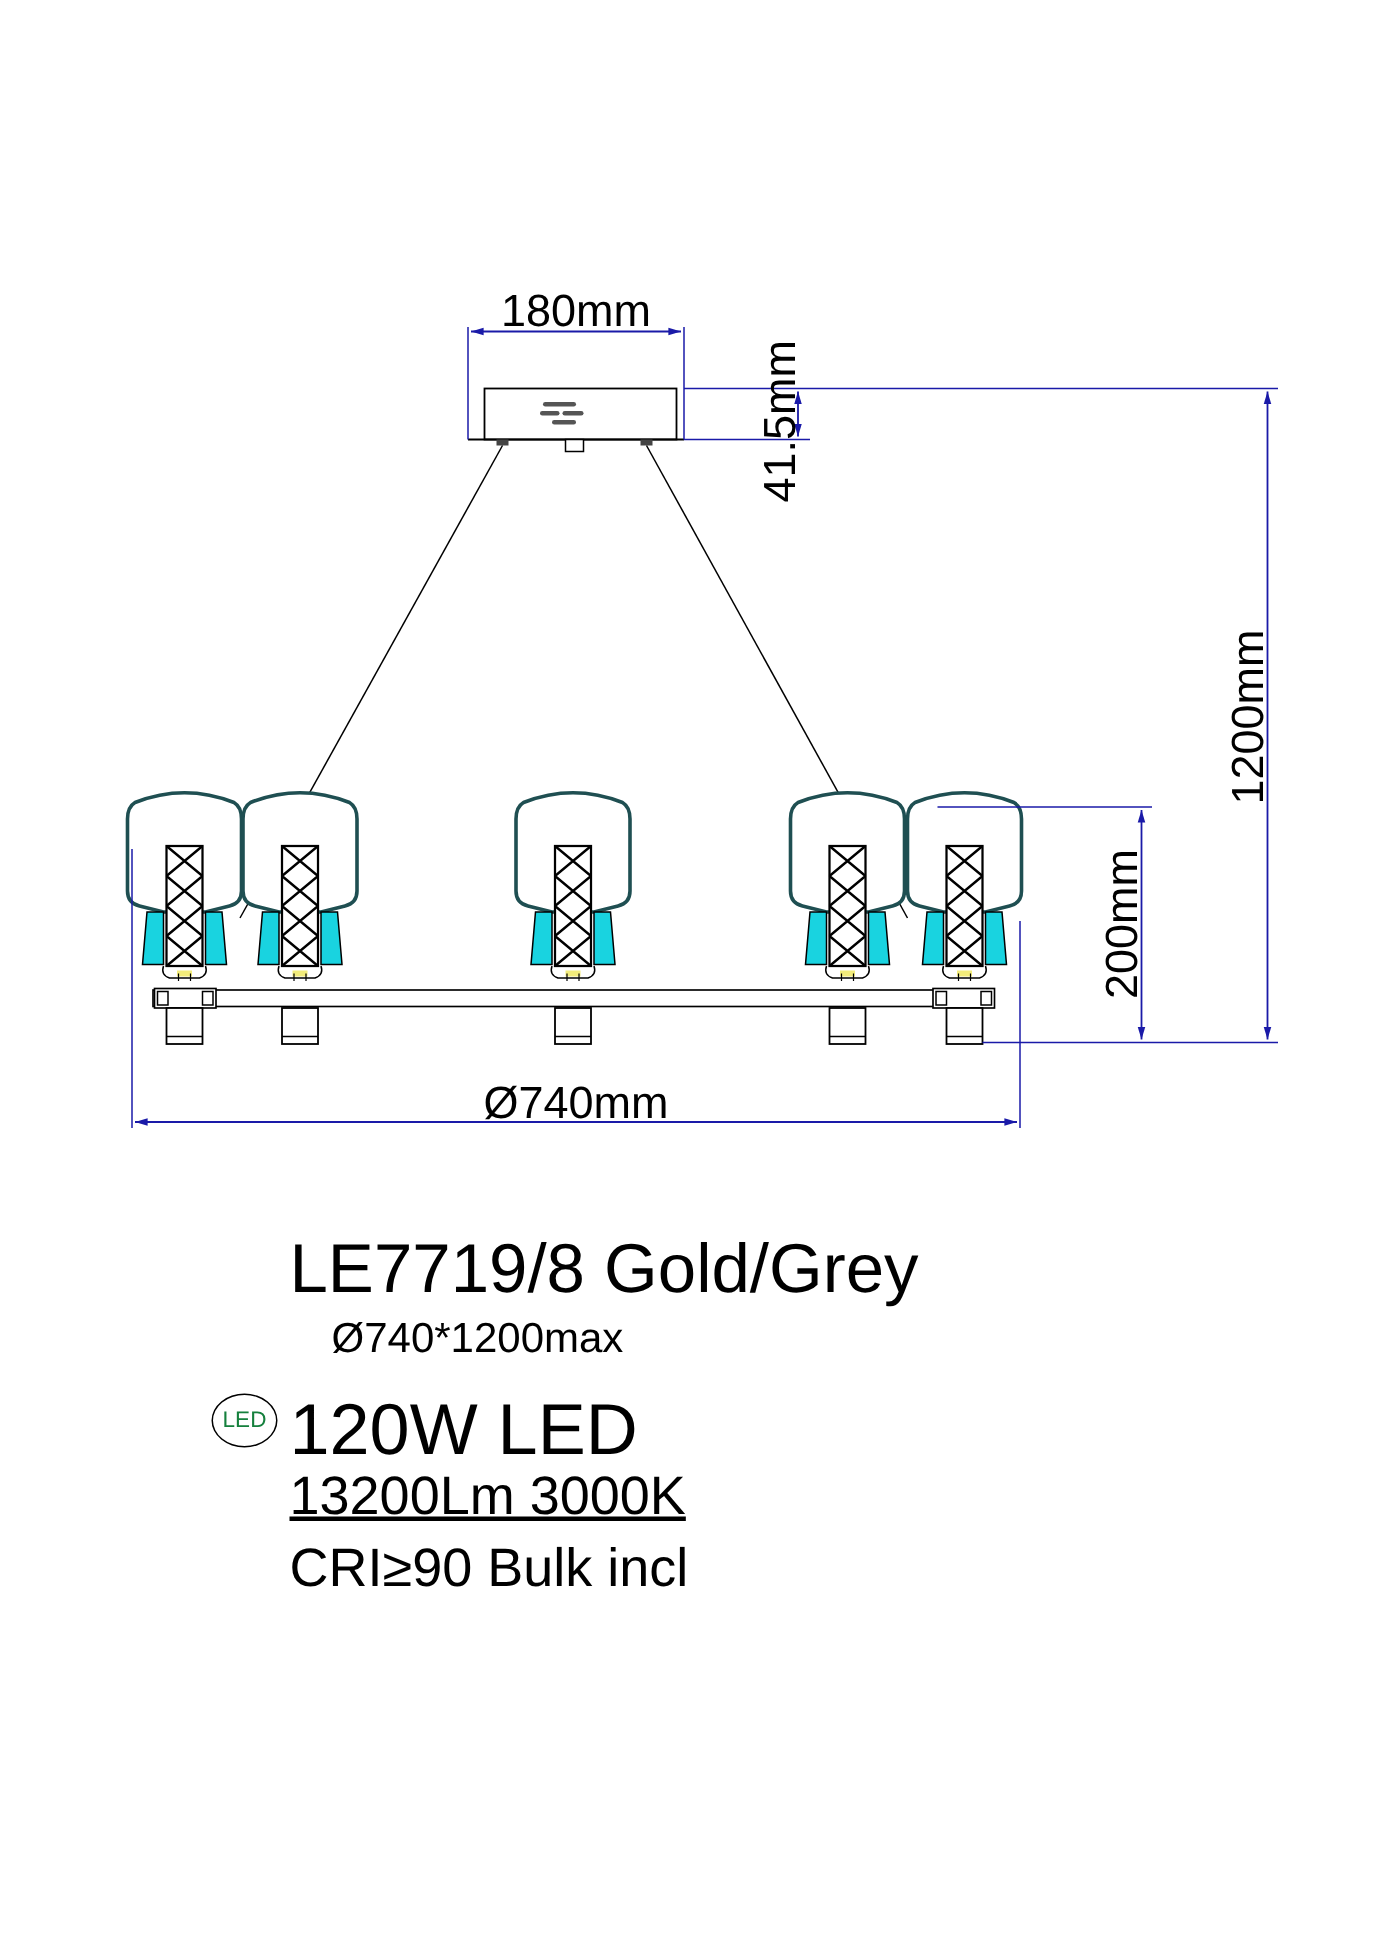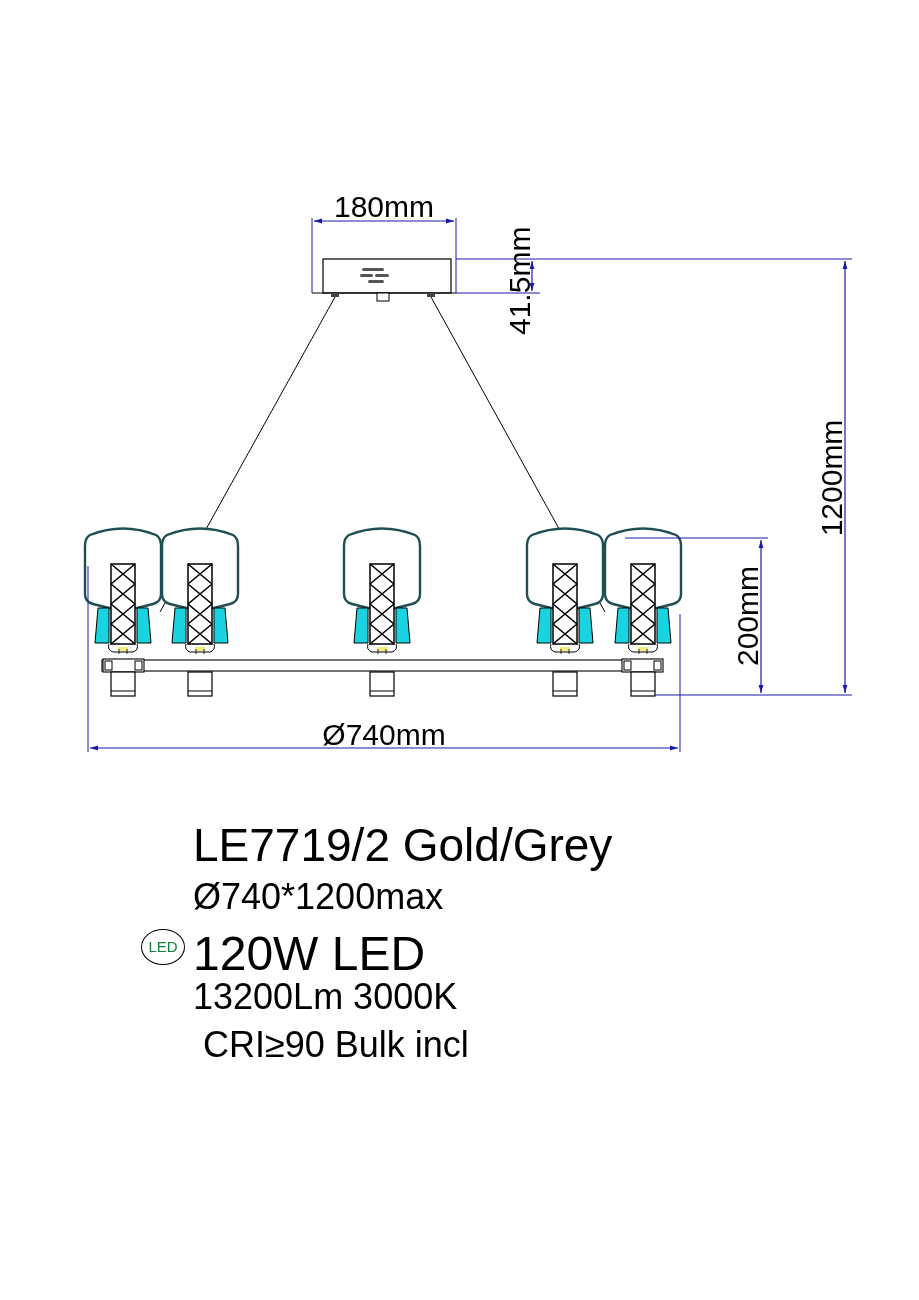--- a/index.html
+++ b/index.html
@@ -1,24 +1,24 @@
 <!DOCTYPE html>
 <html><head>
 <meta charset="utf-8">
 <style>
   html, body { margin: 0; padding: 0; background: #ffffff; }
   body { width: 919px; height: 1300px; position: relative; overflow: hidden; font-family: "Liberation Sans", sans-serif; }
   #drawing { position: absolute; left: 0; top: 0; }
   .dimtext { font-family: "Liberation Sans", sans-serif; font-size: 30px; fill: #000; }
   .spec { position: absolute; left: 193px; font-family: "Liberation Sans", sans-serif; color: #000; white-space: nowrap; }
   .spec.title { top: 818px; font-size: 46px; }
-  .spec.line1 { top: 876px; font-size: 36px; }
+  .spec.line1 { top: 876px; font-size: 28px; margin-left: 28px; }
   .spec.line2 { top: 926px; font-size: 48px; }
-  .spec.line3 { top: 976px; font-size: 36px; }
-  .spec.line4 { top: 1024px; font-size: 36px; margin-left: 10px; }
+  .spec.line3 { top: 976px; font-size: 36px; text-decoration: underline; }
+  .spec.line4 { top: 1024px; font-size: 36px; }
   .led-badge { position: absolute; left: 141px; top: 929px; width: 44px; height: 36px; border: 1.3px solid #000; border-radius: 50%; box-sizing: border-box; font-family: "Liberation Sans", sans-serif; font-size: 15px; text-align: center; line-height: 34px; color: #15803d; }
 </style>
 </head>
 <body>
 
 <svg id="drawing" width="919" height="1300" viewBox="0 0 919 1300">
   <defs>
     <marker id="arr" viewBox="0 0 10 10" refX="10" refY="5" markerWidth="7" markerHeight="7" orient="auto-start-reverse">
       <path d="M0,2 L10,5 L0,8 z" fill="#1a1aa8"></path>
     </marker>
@@ -100,18 +100,18 @@
   </g>
 
   <g>
     <line x1="88" y1="566" x2="88" y2="752" stroke="#1a1aa8" stroke-width="1"></line>
     <line x1="680" y1="614" x2="680" y2="752" stroke="#1a1aa8" stroke-width="1"></line>
     <line x1="90" y1="748" x2="678" y2="748" stroke="#1a1aa8" stroke-width="1.2" marker-start="url(#arr)" marker-end="url(#arr)"></line>
     <text class="dimtext" x="384" y="745" text-anchor="middle">Ø740mm</text>
   </g>
 </svg>
 
-<div class="spec title">LE7719/2 Gold/Grey</div>
+<div class="spec title">LE7719/8 Gold/Grey</div>
 <div class="spec line1">Ø740*1200max</div>
 <div class="led-badge">LED</div>
 <div class="spec line2">120W LED</div>
 <div class="spec line3">13200Lm 3000K</div>
 <div class="spec line4">CRI≥90 Bulk incl</div>
 
 </body></html>

